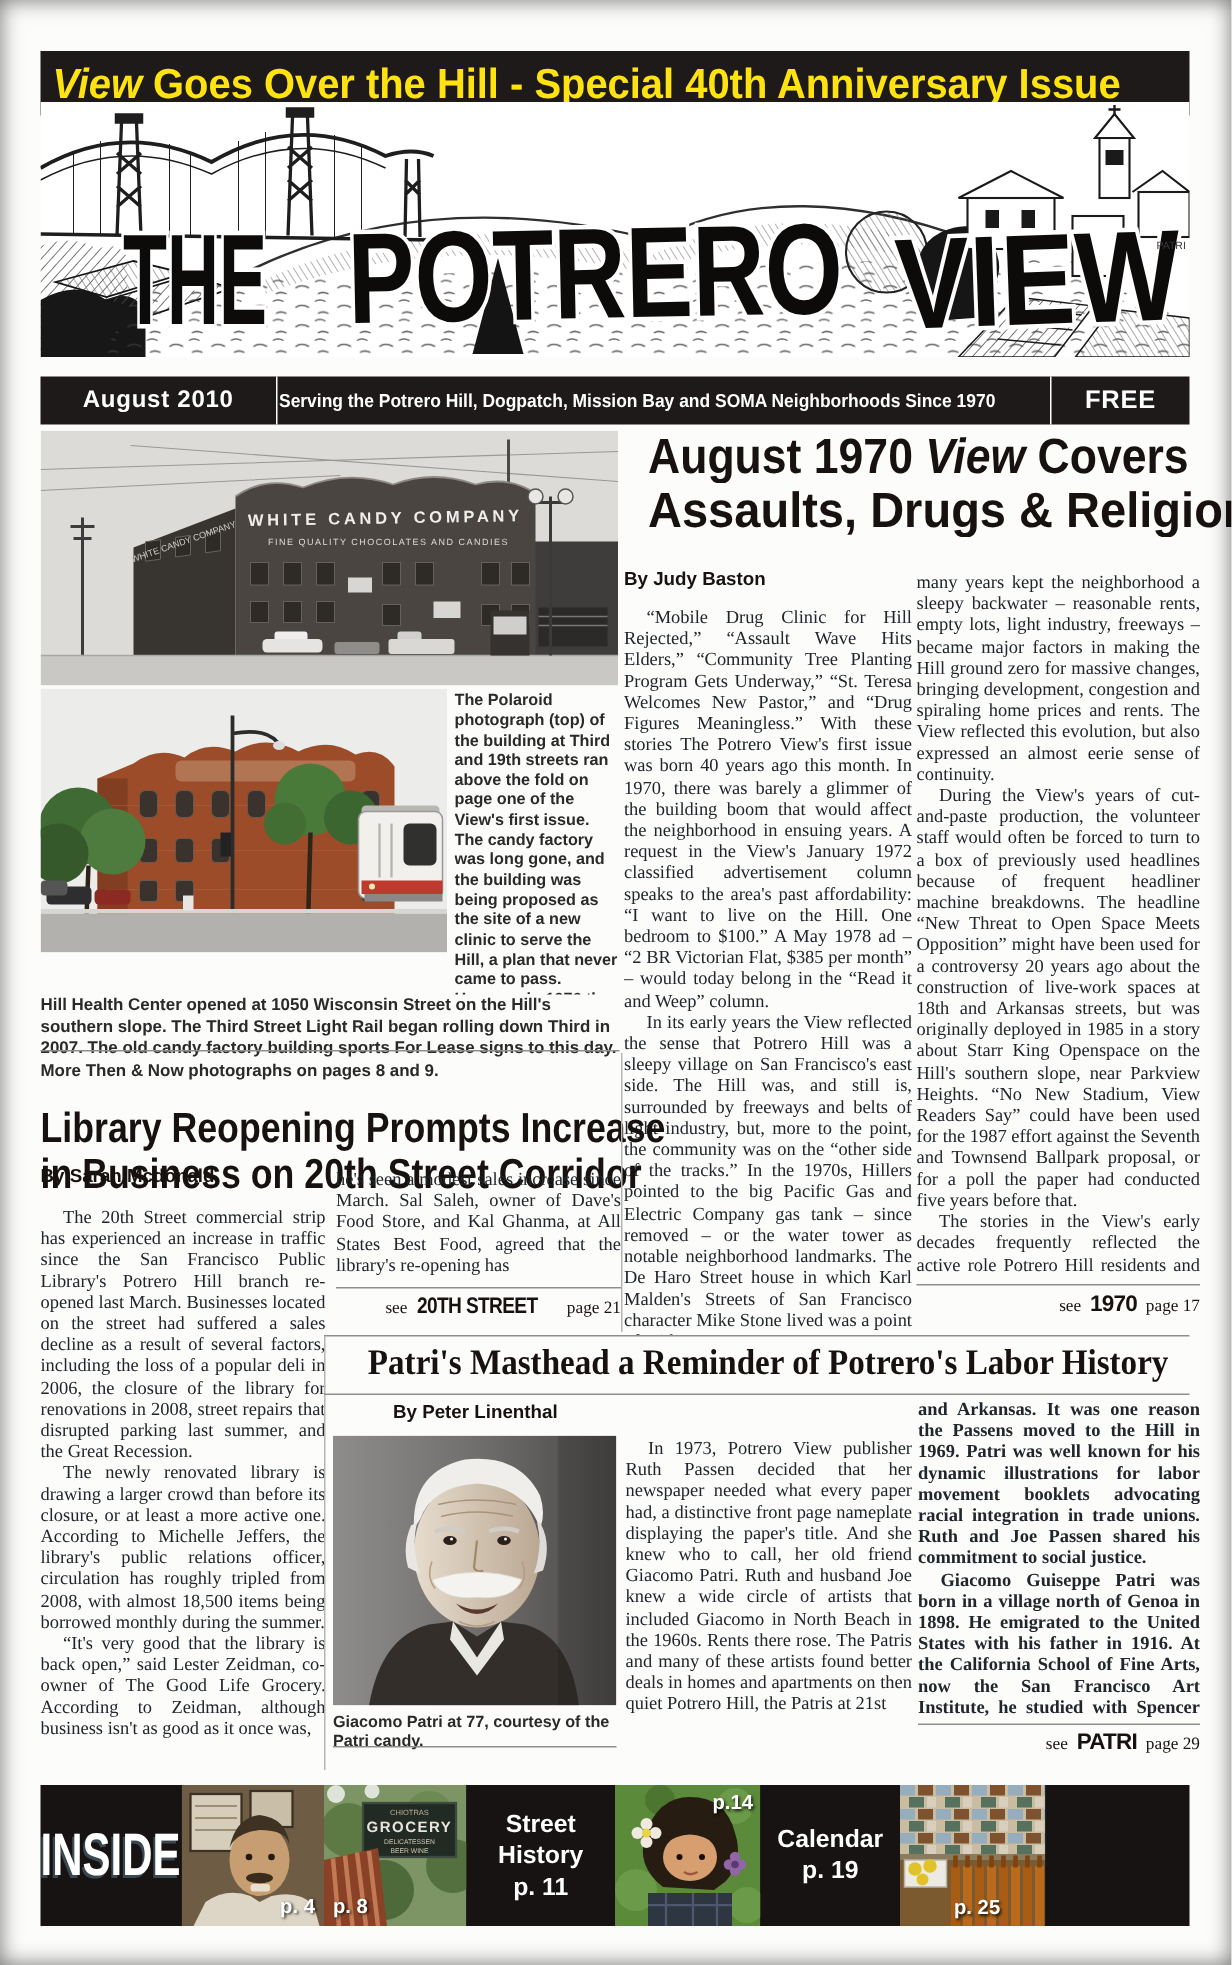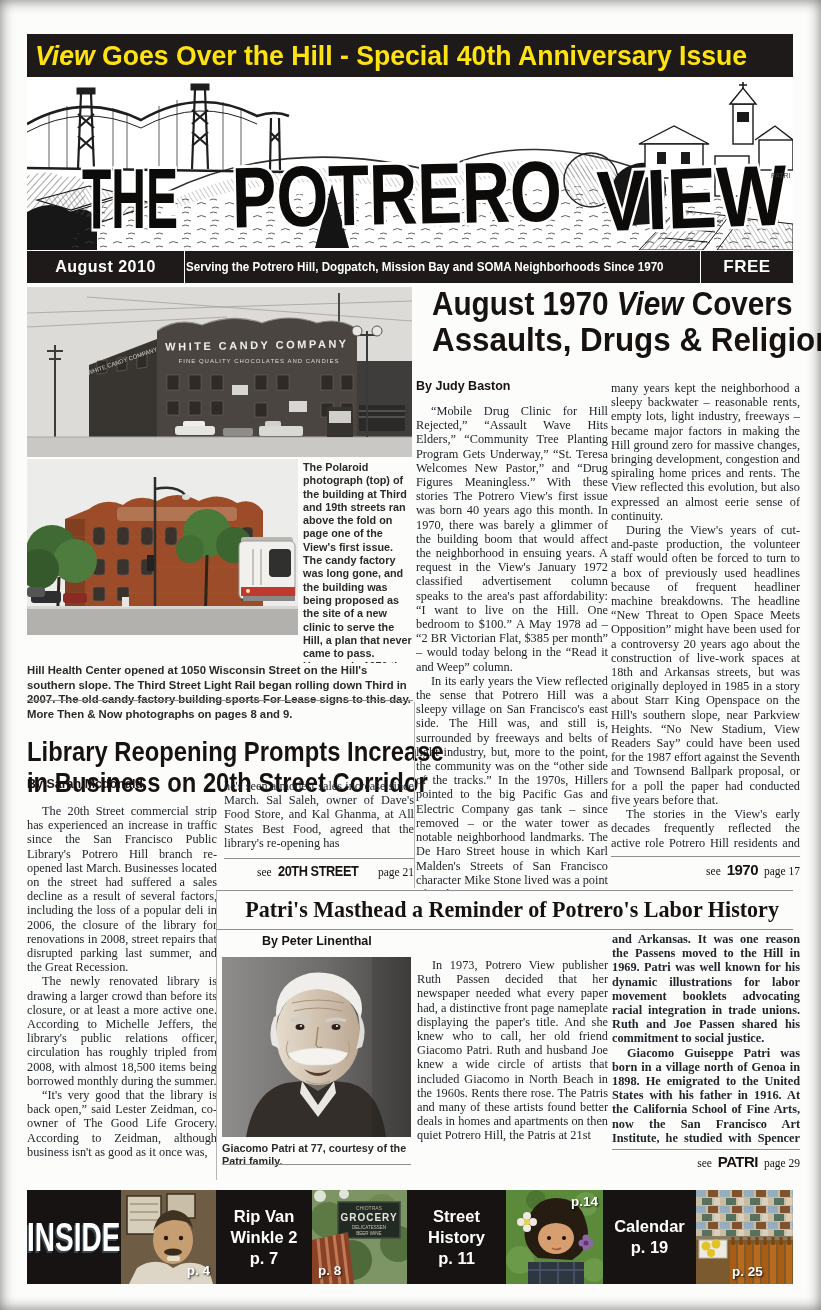--- a/index.html
+++ b/index.html
@@ -52,21 +52,21 @@
 <body>
 
 <div class="stage">
 
   <div class="abs banner">
     <span class="cond" style="transform:scaleX(.95);">
       <i>View</i><span> Goes Over the Hill - Special 40th Anniversary Issue</span>
     </span>
   </div>
 
-  <div class="abs" style="left:27px;top:80px;width:766px;height:170px;">
+  <div class="abs" style="left:27px;top:68px;width:766px;height:170px;">
     <svg width="766" height="170" viewBox="0 0 766 170" preserveAspectRatio="none">
       <defs>
         <pattern id="hA" width="5" height="5" patternUnits="userSpaceOnUse" patternTransform="rotate(42)">
             <line x1="0" y1="0" x2="0" y2="5" stroke="#4c4c4c" stroke-width="1"></line>
           </pattern>
         <pattern id="hB" width="4" height="4" patternUnits="userSpaceOnUse" patternTransform="rotate(-32)">
             <line x1="0" y1="0" x2="0" y2="4" stroke="#6f6f6f" stroke-width="0.8"></line>
           </pattern>
         <pattern id="fdash" width="28" height="13" patternUnits="userSpaceOnUse">
             <path d="M2,7 q4,-3 9,0 M17,11 q3,-2 7,0 M15,3 q3,-2 7,0" stroke="#3c3c3c" fill="none" stroke-width="1"></path>
@@ -315,21 +315,21 @@
       <path d="M96,70 L94,88 Q96,92 100,90" stroke="#a08869" stroke-width="1.5" fill="none"></path>
       <path d="M66,84 Q62,94 68,102 M126,84 Q130,94 124,102" stroke="#b49c80" stroke-width="1" fill="none"></path>
       <path d="M82,112 Q96,120 110,112 Q104,119 96,119 Q88,119 82,112 Z" fill="#5a3a2e"></path>
       <path d="M66,96 Q96,86 126,96 Q120,110 96,108 Q72,110 66,96 Z" fill="#f4f3ef" stroke="#d8d4cc" stroke-width=".5"></path>
       <path d="M84,124 Q96,130 108,124" stroke="#b49c80" stroke-width="1" fill="none"></path>
       <path d="M24,180 Q32,134 64,126 L80,124 L96,134 L112,124 L128,126 Q158,134 164,180 Z" fill="#332e2a"></path>
       <path d="M80,124 L96,148 L112,124 L114,136 L96,160 L78,136 Z" fill="#e9e7e1"></path>
       <rect x="150" y="0" width="39" height="180" fill="#000" opacity=".12"></rect>
     </svg>
   </div>
-  <div class="abs caption" style="left:222px;top:1142px;width:189px;">Giacomo Patri at 77, courtesy of the Patri family.</div>
+  <div class="abs caption" style="left:222px;top:1142px;width:189px;">Giacomo Patri at 77, courtesy of the Patri candy.</div>
   <div class="rule" style="left:222px;top:1164px;width:189px;"></div>
 
   <div class="abs serif" style="left:417px;top:932px;width:191px;height:248px;overflow:hidden;margin-top:26px;">
     <p>In 1973, Potrero View publisher Ruth Passen decided that her newspaper needed what every paper had, a distinctive front page nameplate displaying the paper's title. And she knew who to call, her old friend Giacomo Patri. Ruth and husband Joe knew a wide circle of artists that included Giacomo in North Beach in the 1960s. Rents there rose. The Patris and many of these artists found better deals in homes and apartments on then quiet Potrero Hill, the Patris at 21st</p>
   </div>
   <div class="abs serif" style="left:612px;top:932px;width:188px;height:214px;overflow:hidden;font-weight:bold;">
     <p class="cont">and Arkansas. It was one reason the Passens moved to the Hill in 1969. Patri was well known for his dynamic illustrations for labor movement booklets advocating racial integration in trade unions. Ruth and Joe Passen shared his commitment to social justice.</p>
     <p>Giacomo Guiseppe Patri was born in a village north of Genoa in 1898. He emigrated to the United States with his father in 1916. At the California School of Fine Arts, now the San Francisco Art Institute, he studied with Spencer Macky, Ralph</p>
   </div>
   <div class="rule" style="left:612px;top:1149px;width:188px;"></div>
@@ -352,23 +352,20 @@
         <ellipse cx="52" cy="50" rx="20" ry="24" fill="#c79e72"></ellipse>
         <path d="M32,42 Q36,22 52,20 Q70,22 72,40 Q70,30 52,30 Q36,32 32,42 Z" fill="#3f3222"></path>
         <circle cx="45" cy="48" r="2.2" fill="#241a10"></circle>
           <circle cx="60" cy="48" r="2.2" fill="#241a10"></circle>
         <ellipse cx="52" cy="62" rx="9" ry="3.5" fill="#3a2c1c"></ellipse>
         <rect x="46" y="66" width="13" height="5" rx="2" fill="#e8e0cc"></rect>
         <path d="M8,94 L16,78 Q30,68 46,74 L52,78 L60,74 Q78,70 88,80 L92,94 Z" fill="#ddd6c6"></path>
       </svg>
       <span class="ptag" style="right:6px;bottom:6px;">p. 4</span>
     </div>
-    <div class="icell icell-text" style="width:96px;">Rip Van
-Winkle 2
-p. 7</div>
     <div class="icell photo" style="width:95px;">
       <svg viewBox="0 0 95 94" preserveAspectRatio="none">
         <rect width="95" height="94" fill="#7d9465"></rect>
         <circle cx="8" cy="6" r="6" fill="#dfe4da"></circle>
           <circle cx="32" cy="4" r="5" fill="#dfe4da"></circle>
         <circle cx="16" cy="30" r="18" fill="#5d7a45"></circle>
           <circle cx="70" cy="20" r="16" fill="#6d8a52"></circle>
         <circle cx="86" cy="54" r="18" fill="#55703f"></circle>
           <circle cx="40" cy="70" r="20" fill="#4e6a3a"></circle>
         <rect x="26" y="12" width="62" height="36" fill="#222a24" stroke="#3d4a40" stroke-width="1.5"></rect>

